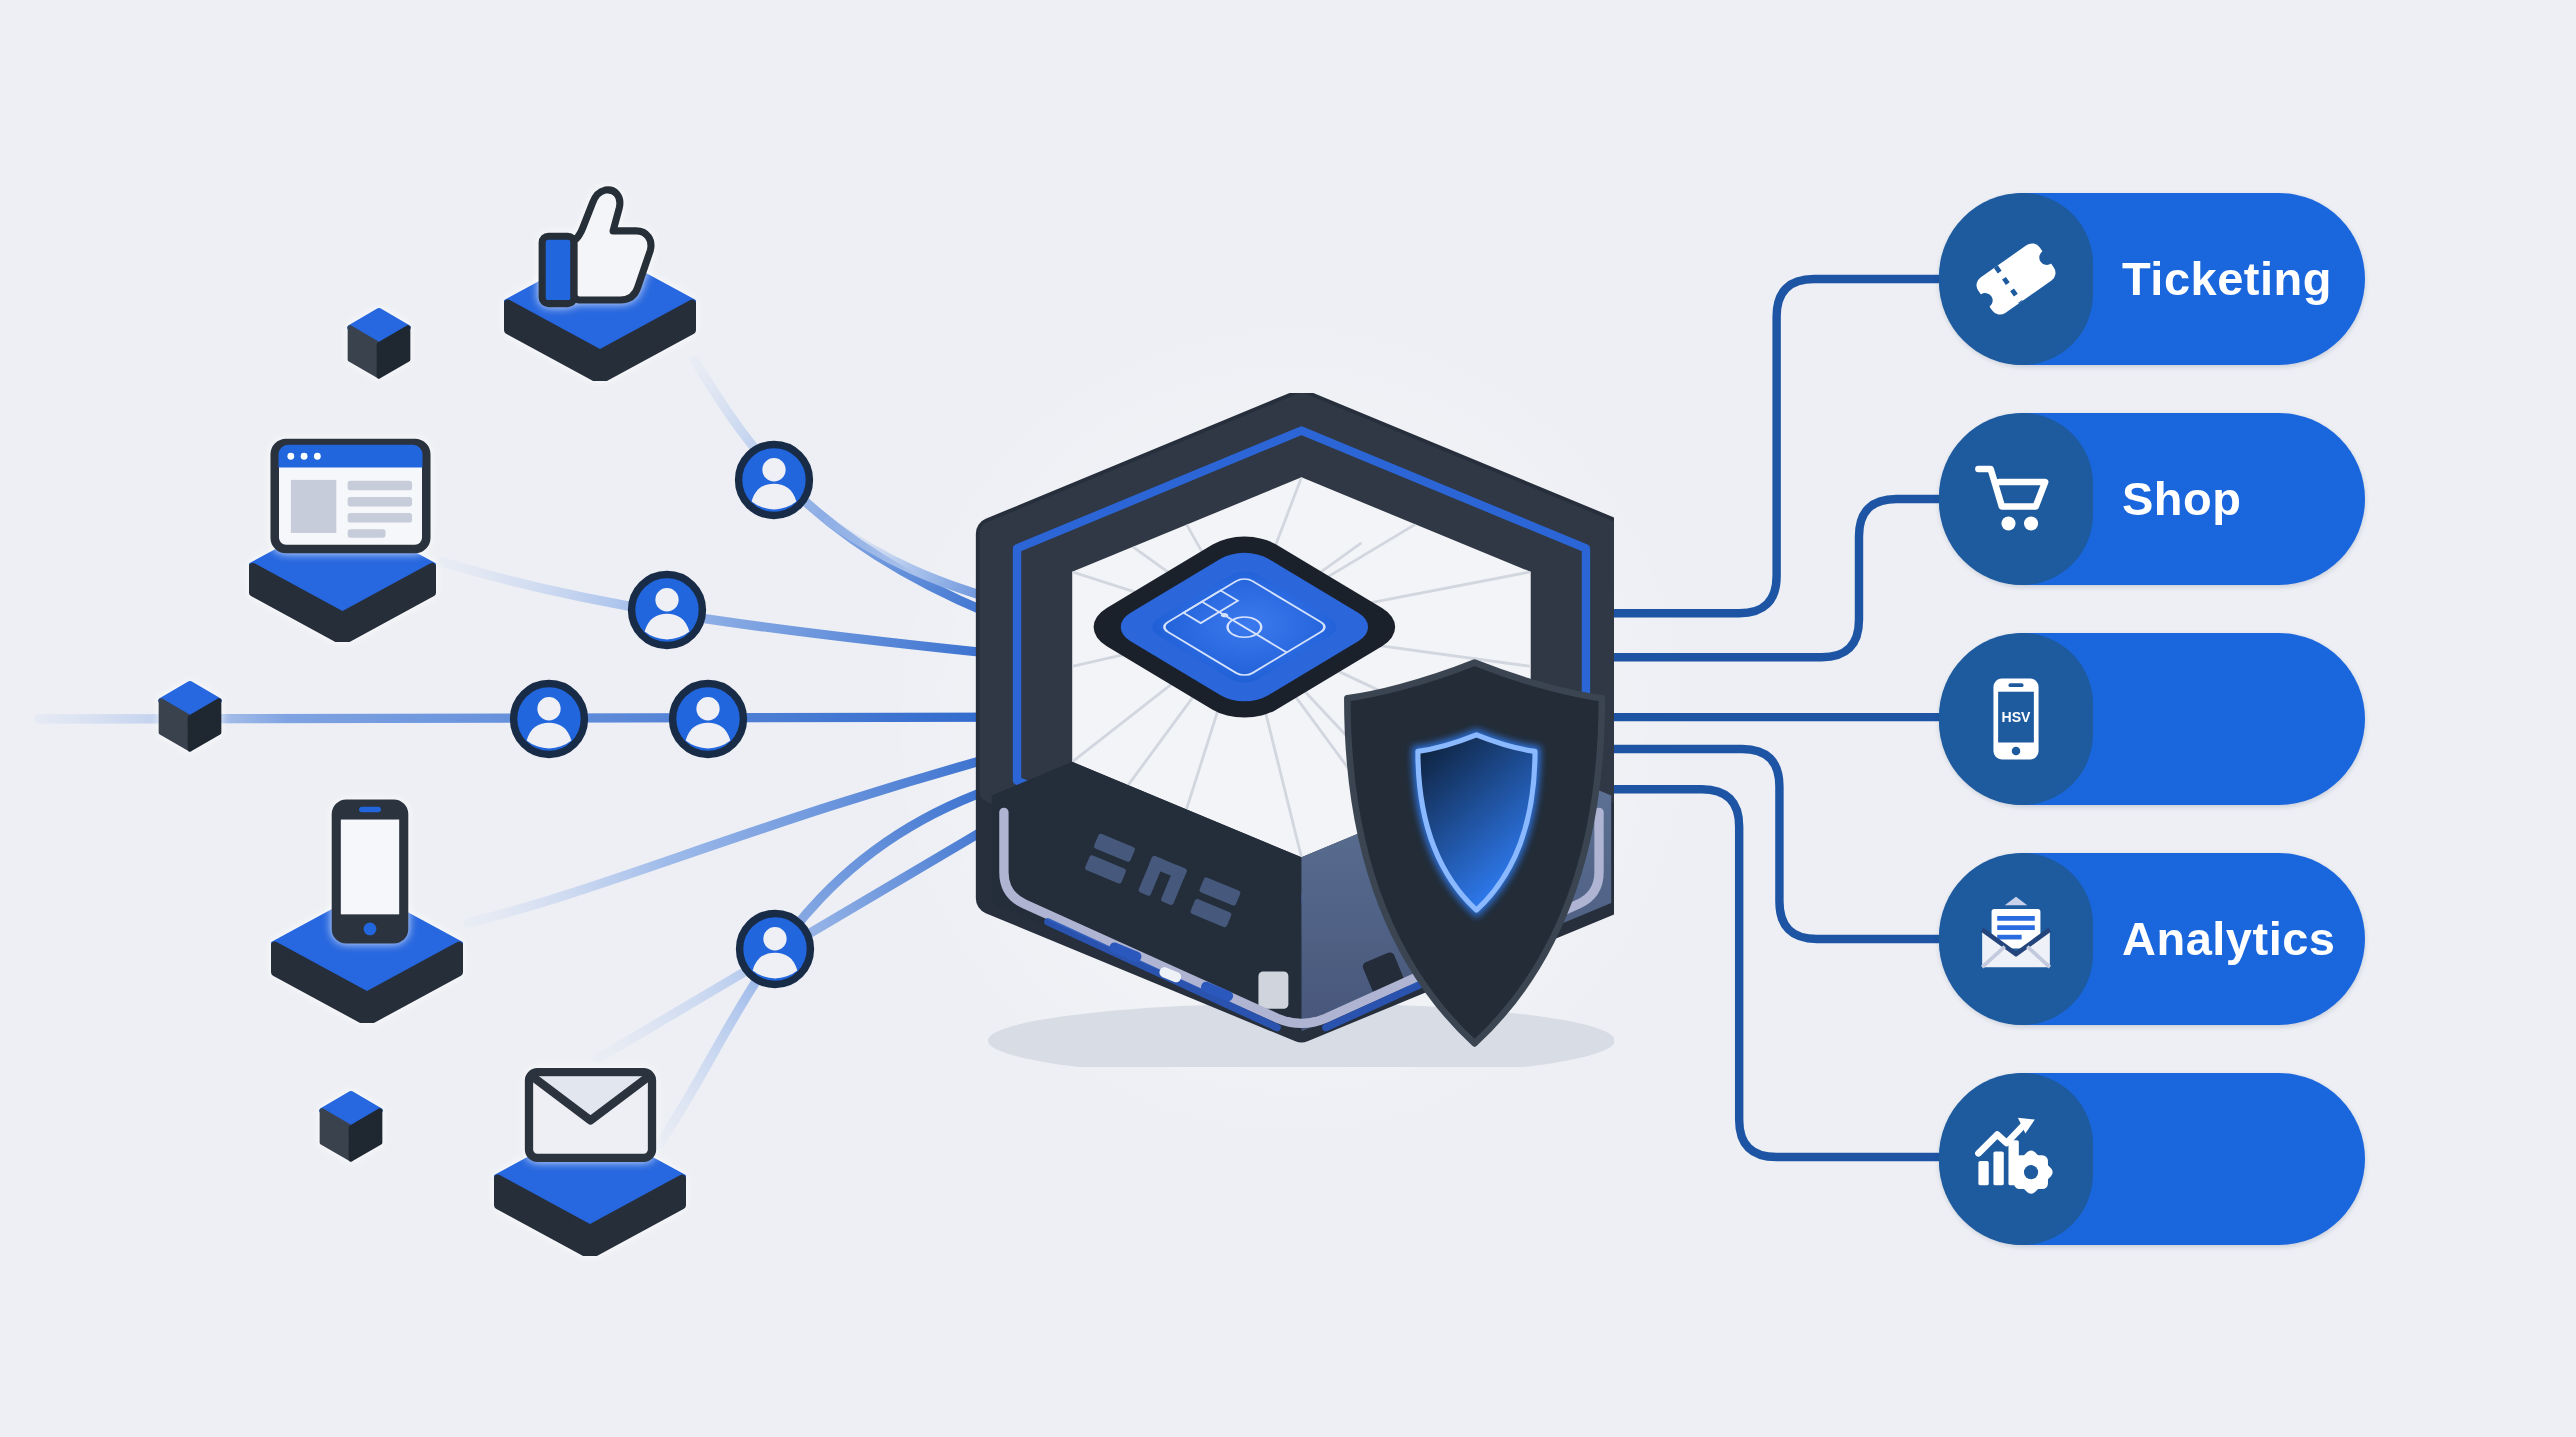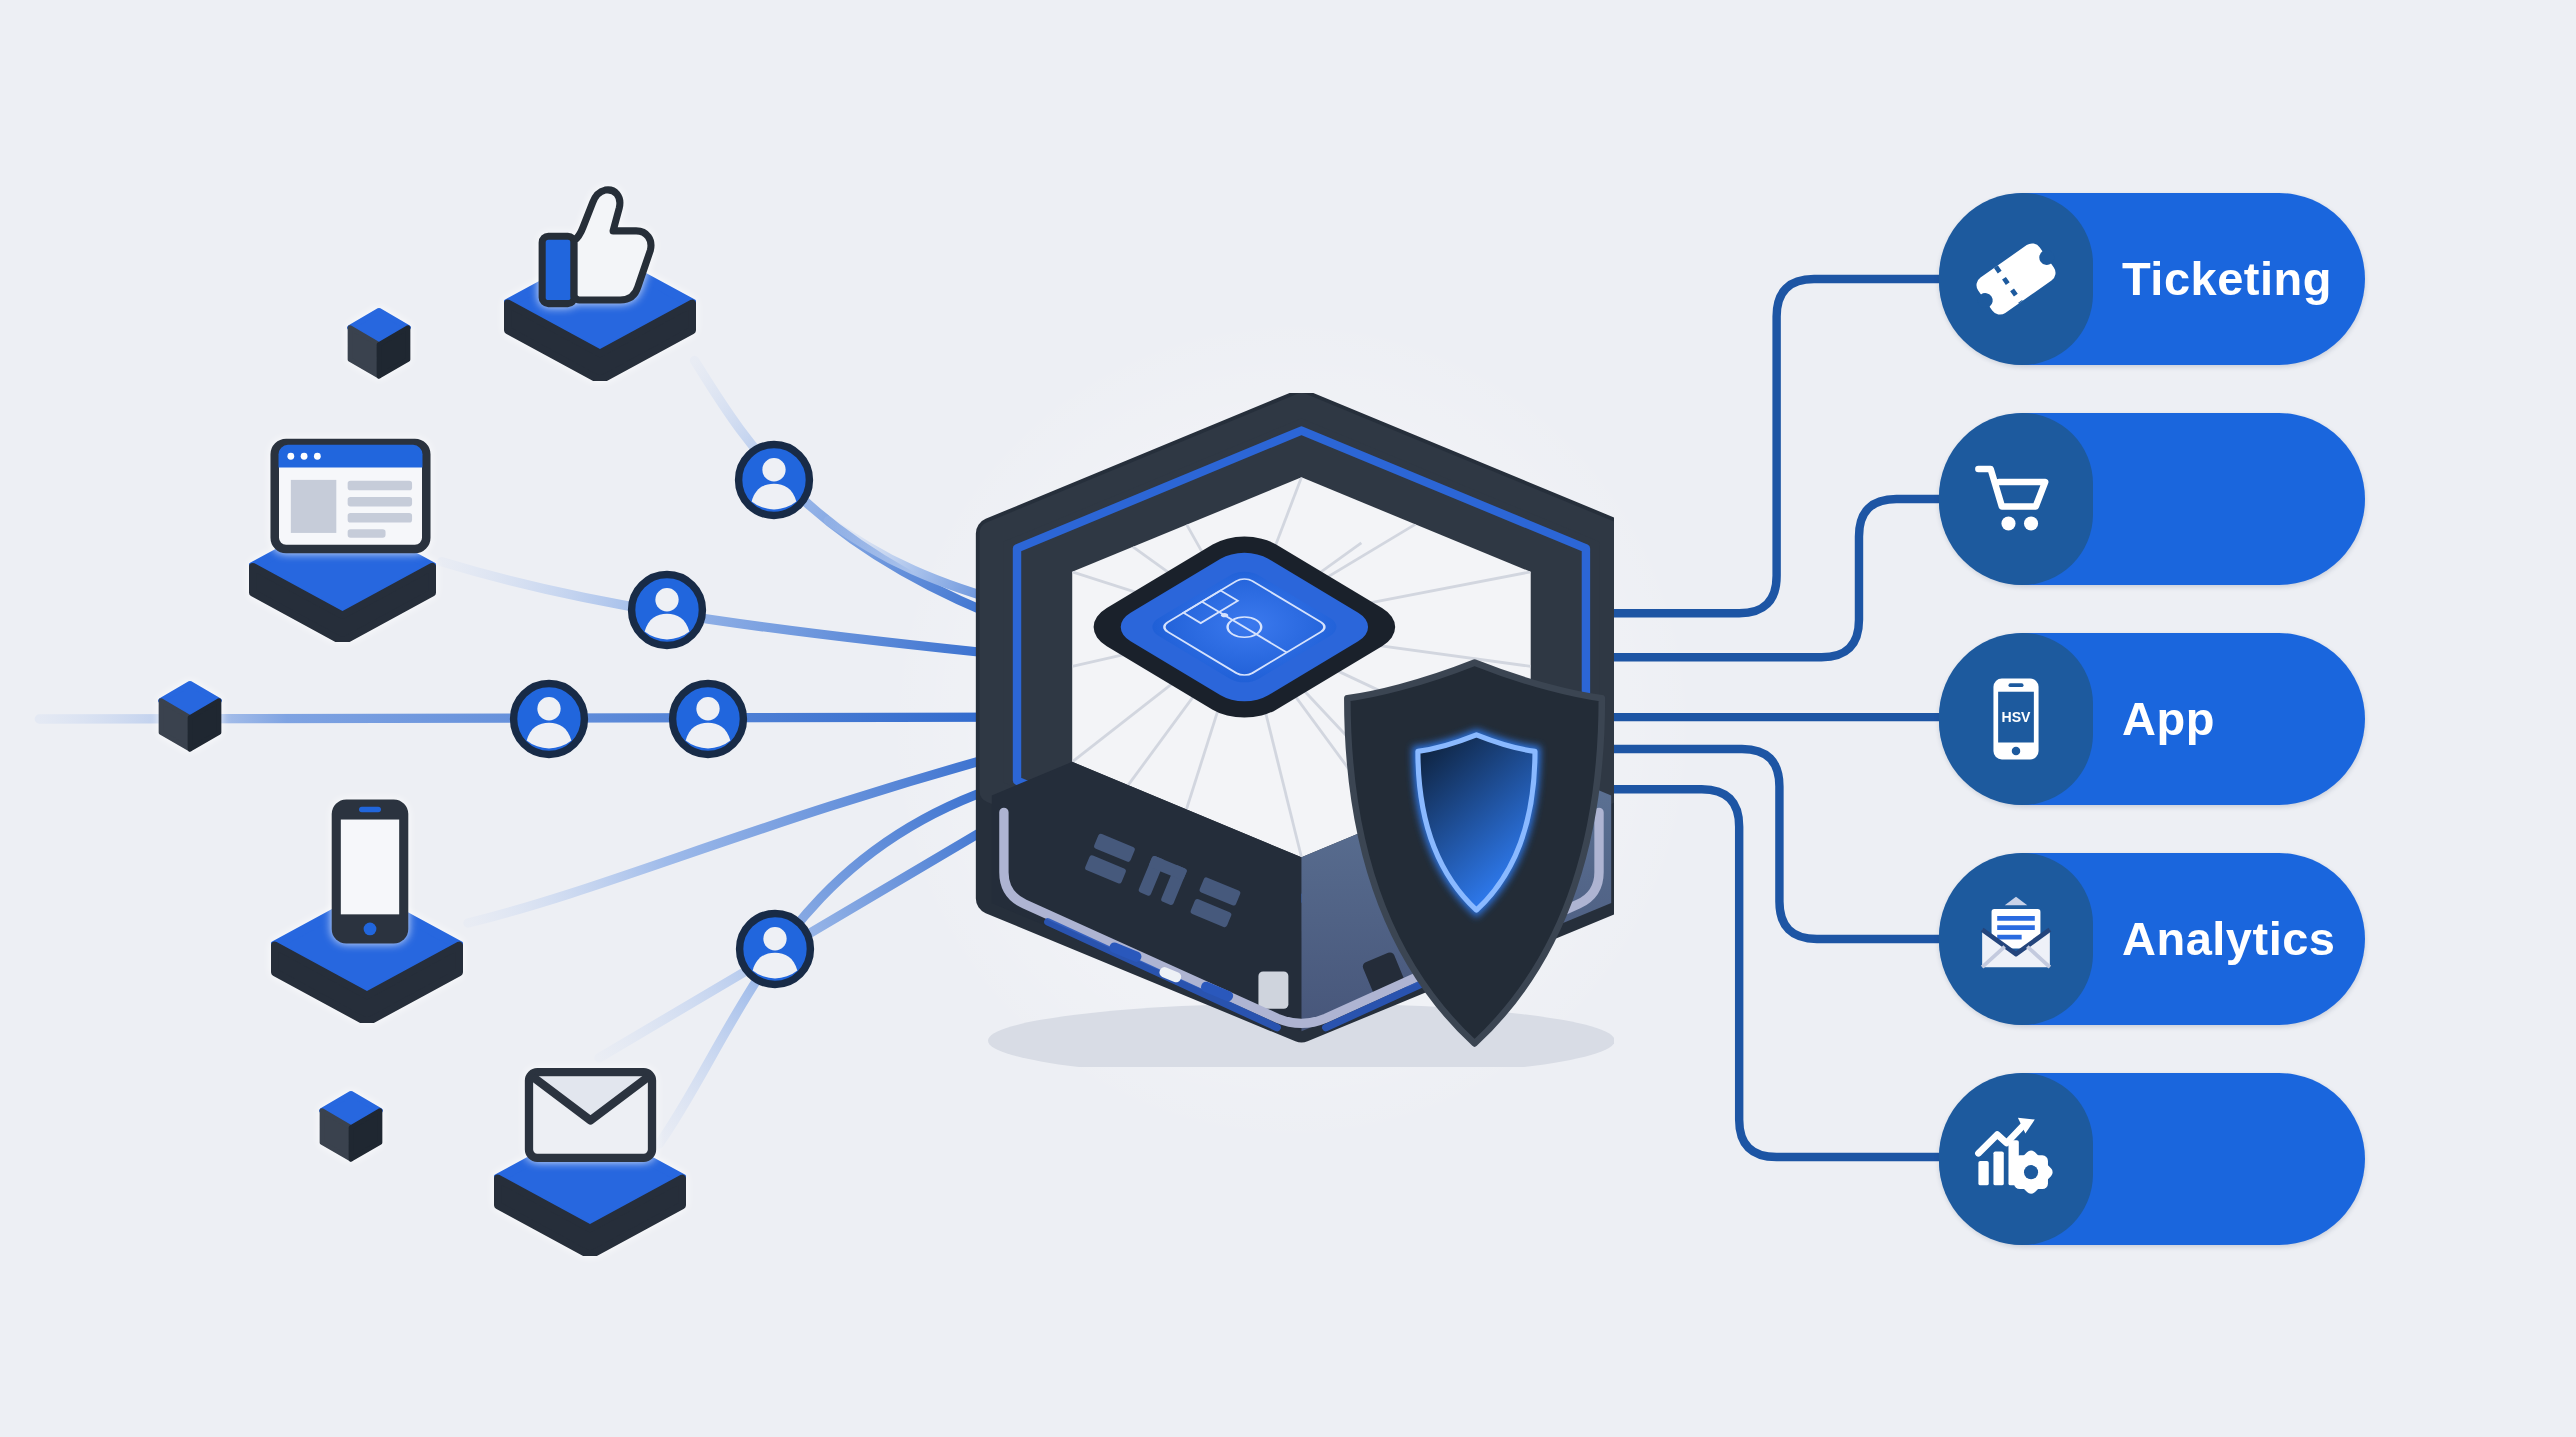--- a/index.html
+++ b/index.html
@@ -299,33 +299,33 @@
   <div class="pill" style="top:413px">
     <div class="pill-icon">
       <svg width="94" height="94" viewBox="0 0 100 100">
         <g fill="none" stroke="#ffffff" stroke-width="7" stroke-linecap="round" stroke-linejoin="round">
           <path d="M10,18 h13 l12,40 h36 l10,-26 H32"></path>
         </g>
         <circle cx="42" cy="76" r="7.5" fill="#ffffff"></circle>
           <circle cx="66" cy="76" r="7.5" fill="#ffffff"></circle>
       </svg>
     </div>
+    <div class="pill-label">Shop</div>
   </div>
 
   <div class="pill" style="top:633px">
     <div class="pill-icon">
       <svg width="94" height="94" viewBox="0 0 100 100">
         <rect x="26" y="7" width="48" height="86" rx="9" fill="#ffffff"></rect>
         <rect x="42" y="12" width="16" height="4" rx="2" fill="#1d5a9e"></rect>
         <rect x="31" y="21" width="38" height="54" fill="#1d5a9e"></rect>
         <text x="50" y="53" text-anchor="middle" fill="#ffffff" font-family="Liberation Sans, sans-serif" font-size="15" font-weight="bold">HSV</text>
         <circle cx="50" cy="84" r="4.5" fill="#1d5a9e"></circle>
       </svg>
     </div>
-    <div class="pill-label">App</div>
   </div>
 
   <div class="pill" style="top:853px">
     <div class="pill-icon">
       <svg width="94" height="94" viewBox="0 0 100 100">
         <polygon points="38,14 50,5 62,14" fill="#c9d2e8"></polygon>
         <rect x="24" y="18" width="52" height="42" rx="3" fill="#ffffff"></rect>
         <g stroke="#2a6be0" stroke-width="5">
           <line x1="30" y1="28" x2="70" y2="28"></line>
             <line x1="30" y1="38" x2="70" y2="38"></line>

